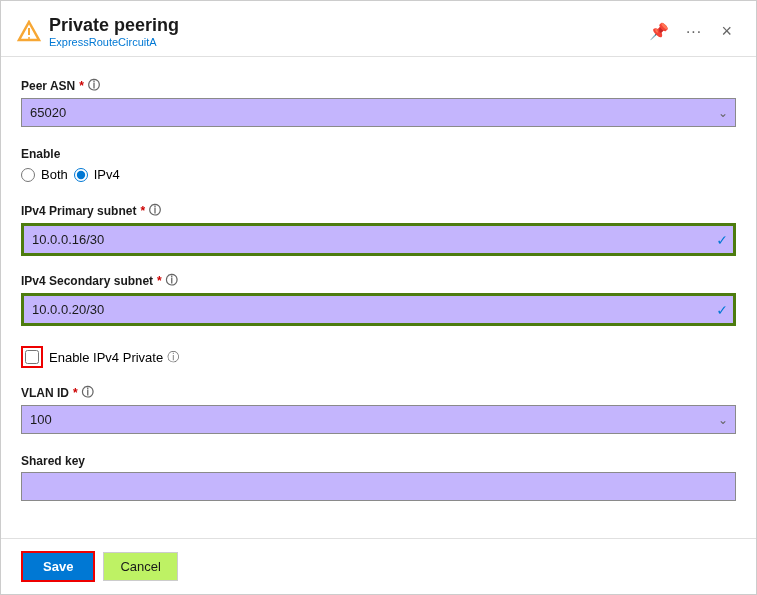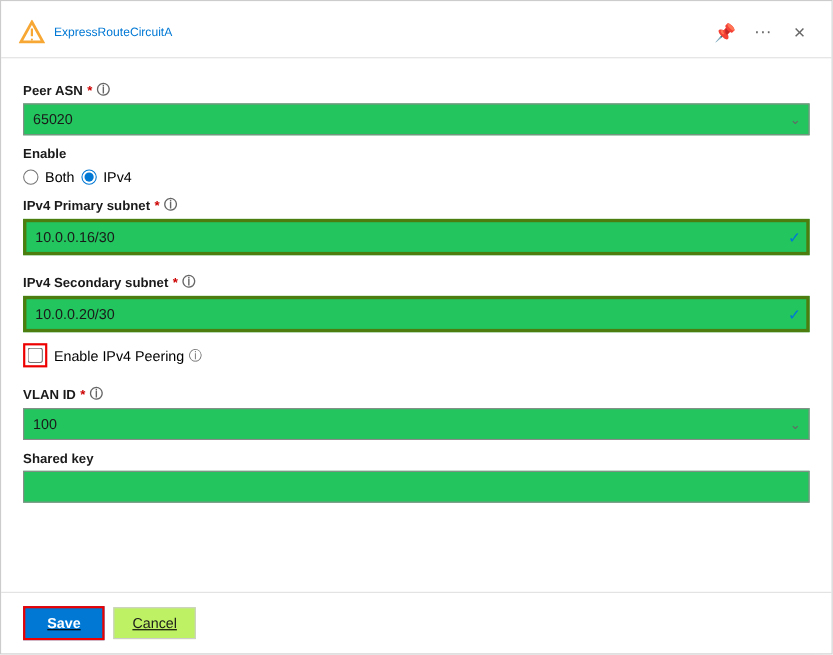--- a/index.html
+++ b/index.html
@@ -62,21 +62,21 @@
       color: #666;
       font-size: 18px;
       padding: 4px 8px;
     }
     .dialog-body {
       flex: 1;
       padding: 20px 20px 10px 20px;
       overflow-y: auto;
     }
     .form-group {
-      margin-bottom: 10px;
+      margin-bottom: 20px;
     }
     .form-label {
       display: flex;
       align-items: center;
       gap: 4px;
       font-size: 12px;
       font-weight: 600;
       color: #1a1a1a;
       margin-bottom: 4px;
     }
@@ -85,21 +85,21 @@
     }
     .info-icon {
       color: #666;
       font-size: 12px;
       cursor: pointer;
     }
     .form-select, .form-input {
       width: 100%;
       padding: 6px 30px 6px 8px;
       border: 1px solid #8a8a8a;
-      background: #22c55e;
+      background: #c4b5fd;
       font-size: 13px;
       color: #1a1a1a;
       appearance: none;
       cursor: pointer;
       position: relative;
     }
     .form-input {
       padding: 6px 8px;
       cursor: text;
     }
@@ -173,21 +173,20 @@
       padding: 2px;
       display: flex;
       align-items: center;
     }
     .dialog-footer {
       padding: 12px 20px;
       border-top: 1px solid #e0e0e0;
       display: flex;
       gap: 8px;
       align-items: center;
-      text-decoration: underline;
     }
     .btn-save {
       background: #0078d4;
       color: #fff;
       border: 2px solid #e00;
       padding: 6px 20px;
       font-size: 13px;
       font-weight: 600;
       cursor: pointer;
     }
@@ -216,20 +215,21 @@
 
 <div class="dialog">
 
   <div class="dialog-header">
     <svg class="azure-icon" viewBox="0 0 24 24">
       <polygon points="12,2 22,20 2,20" fill="none" stroke="#f7a734" stroke-width="2.5"></polygon>
       <line x1="12" y1="8" x2="12" y2="15" stroke="#f7a734" stroke-width="2"></line>
       <circle cx="12" cy="18" r="1" fill="#f7a734"></circle>
     </svg>
     <div class="dialog-title-block">
+      <div class="dialog-title">Private peering</div>
       <div class="dialog-subtitle">ExpressRouteCircuitA</div>
     </div>
     <div class="header-actions">
       <button class="header-icon-btn" title="Pin">
         <span>📌</span>
       </button>
       <button class="header-icon-btn" title="More">
         <span>···</span>
       </button>
       <button class="close-btn">×</button>
@@ -293,21 +293,21 @@
           <span class="check-icon">✓</span>
         </div>
       </div>
     </div>
 
     <div class="checkbox-row">
       <div class="checkbox-wrapper">
         <input type="checkbox" class="checkbox-input" style="">
       </div>
       <label class="checkbox-label">
-        <span>Enable IPv4 Peering</span>
+        <span>Enable IPv4 Private</span>
         <span class="info-icon">ⓘ</span>
       </label>
     </div>
 
     <div class="form-group">
       <div class="form-label">
         <span>VLAN ID</span>
         <span class="required">*</span>
         <span class="info-icon">ⓘ</span>
       </div>

